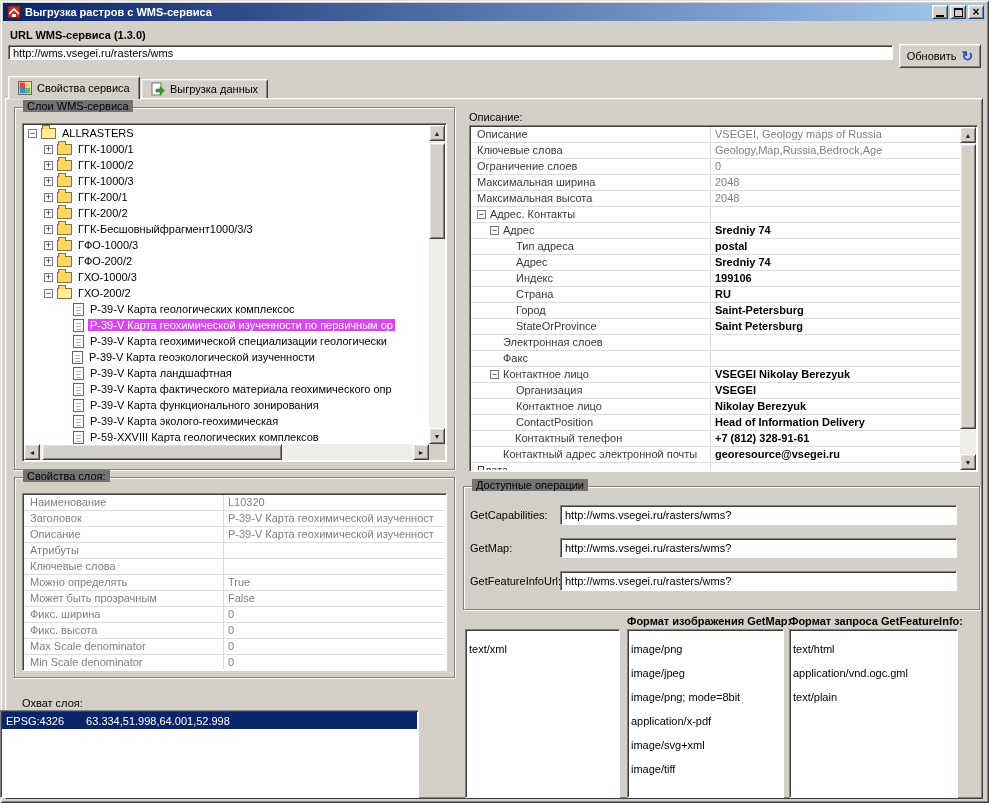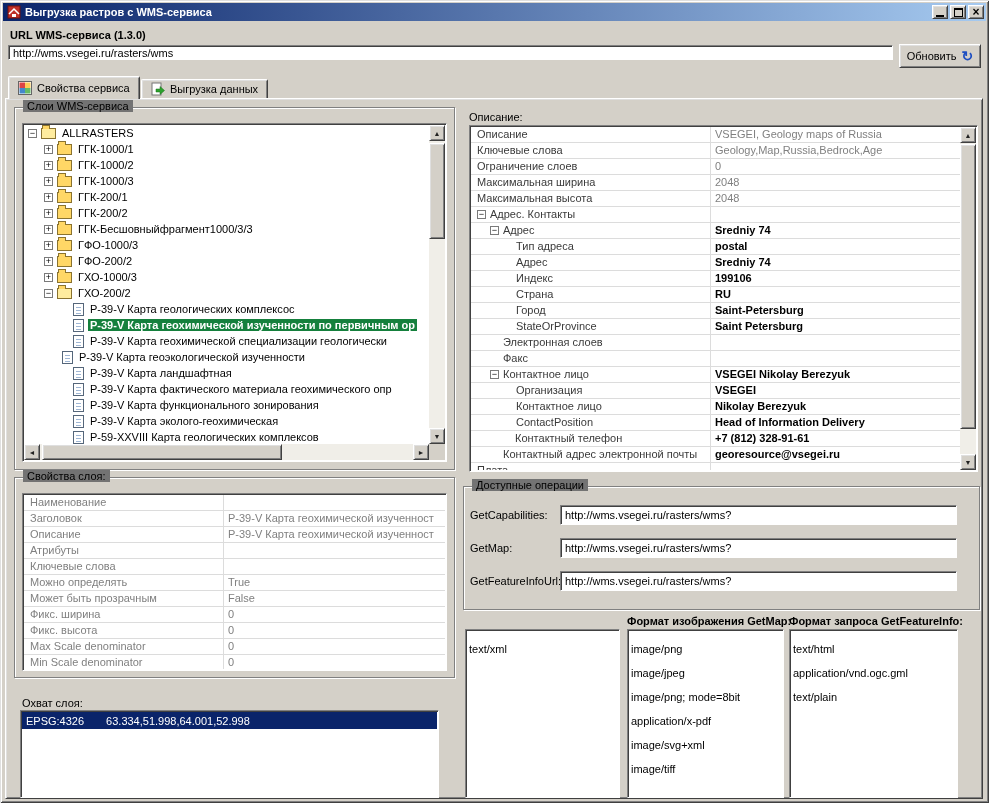--- a/index.html
+++ b/index.html
@@ -51,21 +51,21 @@
     font-size:9px; line-height:7px; text-align:center; margin-right:4px; color:#000; }
   .ticon { flex:none; position:relative; margin-right:4px; }
   .ticon.folder, .ticon.folder-open { width:15px; height:11px; background:#ffd766; border:1px solid #8a7330; }
   .ticon.folder::before, .ticon.folder-open::before { content:''; position:absolute; top:-4px; left:0px; width:6px; height:3px;
     background:#ffd766; border:1px solid #8a7330; border-bottom:none; }
   .ticon.folder-open { background:#ffec9e; }
   .ticon.doc { width:11px; height:13px; background:#fff; border:1px solid #55667a; }
   .ticon.doc::before { content:''; position:absolute; left:2px; right:2px; top:3px; height:8px;
     background:repeating-linear-gradient(to bottom, #9fb6d4 0 1px, transparent 1px 3px); }
   .tlabel { padding:0 2px; }
-  .tree-row.selected .tlabel { background:#15803d; color:#fff;font-weight:bold; }
+  .tree-row.selected .tlabel { background:#d946ef; color:#fff; }
 
   
   .vscroll, .hscroll { position:absolute; background:#f0eee8; }
   .sbtn { position:absolute; width:16px; height:16px; background:#d4d0c8; border:1px solid; border-color:#fff #404040 #404040 #fff;
     box-shadow: inset 1px 1px 0 #dfdfdf, inset -1px -1px 0 #808080; text-align:center; font-size:7px; line-height:15px; color:#222; }
   .sthumb { position:absolute; background:#d4d0c8; border:1px solid; border-color:#fff #404040 #404040 #fff;
     box-shadow: inset 1px 1px 0 #dfdfdf, inset -1px -1px 0 #808080; }
   .scorner { position:absolute; width:16px; height:16px; background:#d4d0c8; }
 
   
@@ -218,21 +218,21 @@
           <span class="tlabel">Р-39-V Карта геологических комплексос</span>
         </div>
         <div class="tree-row selected" style="padding-left: 49px;">
           <span class="ticon doc"></span>
           <span class="tlabel">Р-39-V Карта геохимической изученности по первичным ор</span>
         </div>
         <div class="tree-row" style="padding-left: 49px;">
           <span class="ticon doc"></span>
           <span class="tlabel">Р-39-V Карта геохимической специализации геологически</span>
         </div>
-        <div class="tree-row" style="padding-left: 38px;">
+        <div class="tree-row" style="padding-left: 48px;">
           <span class="ticon doc"></span>
           <span class="tlabel">Р-39-V Карта геоэкологической изученности</span>
         </div>
         <div class="tree-row" style="padding-left: 49px;">
           <span class="ticon doc"></span>
           <span class="tlabel">Р-39-V Карта ландшафтная</span>
         </div>
         <div class="tree-row" style="padding-left: 49px;">
           <span class="ticon doc"></span>
           <span class="tlabel">Р-39-V Карта фактического материала геохимического опр</span>
@@ -263,20 +263,21 @@
     <div class="scorner" style="right:1px;bottom:1px;"></div>
   </div>
 
   <div class="groupbox layer" style="left:14px;top:477px;width:441px;height:201px;">
     <span class="legend">Свойства слоя:</span>
   </div>
   <div class="layer sunken pgrid" style="left:22px;top:493px;width:425px;height:178px;">
     <div class="pg-rows">
         <div class="pg-row">
           <div class="pg-label gray">Наименование</div>
+          <div class="pg-value gray">L10320</div>
         </div>
         <div class="pg-row">
           <div class="pg-label gray">Заголовок</div>
           <div class="pg-value gray">Р-39-V Карта геохимической изученност</div>
         </div>
         <div class="pg-row">
           <div class="pg-label gray">Описание</div>
           <div class="pg-value gray">Р-39-V Карта геохимической изученност</div>
         </div>
         <div class="pg-row">
@@ -308,21 +309,21 @@
           <div class="pg-value gray">0</div>
         </div>
         <div class="pg-row">
           <div class="pg-label gray">Min Scale denominator</div>
           <div class="pg-value gray">0</div>
         </div>
       </div>
   </div>
 
   <div class="plain-label" style="left:22px;top:697px;">Охват слоя:</div>
-  <div class="layer sunken extent-list" style="left:20px;top:710px;width:419px;height:88px;">
+  <div class="layer sunken extent-list" style="left:0;top:710px;width:419px;height:88px;">
     <div class="extent-row">
       <span>EPSG:4326</span>
       <span class="bbox">63.334,51.998,64.001,52.998</span>
     </div>
   </div>
 
   <div class="plain-label" style="left:469px;top:111px;">Описание:</div>
   <div class="layer sunken pgrid desc" style="left:469px;top:125px;width:509px;height:347px;">
     <div class="pg-rows with-scroll">
         <div class="pg-row">

